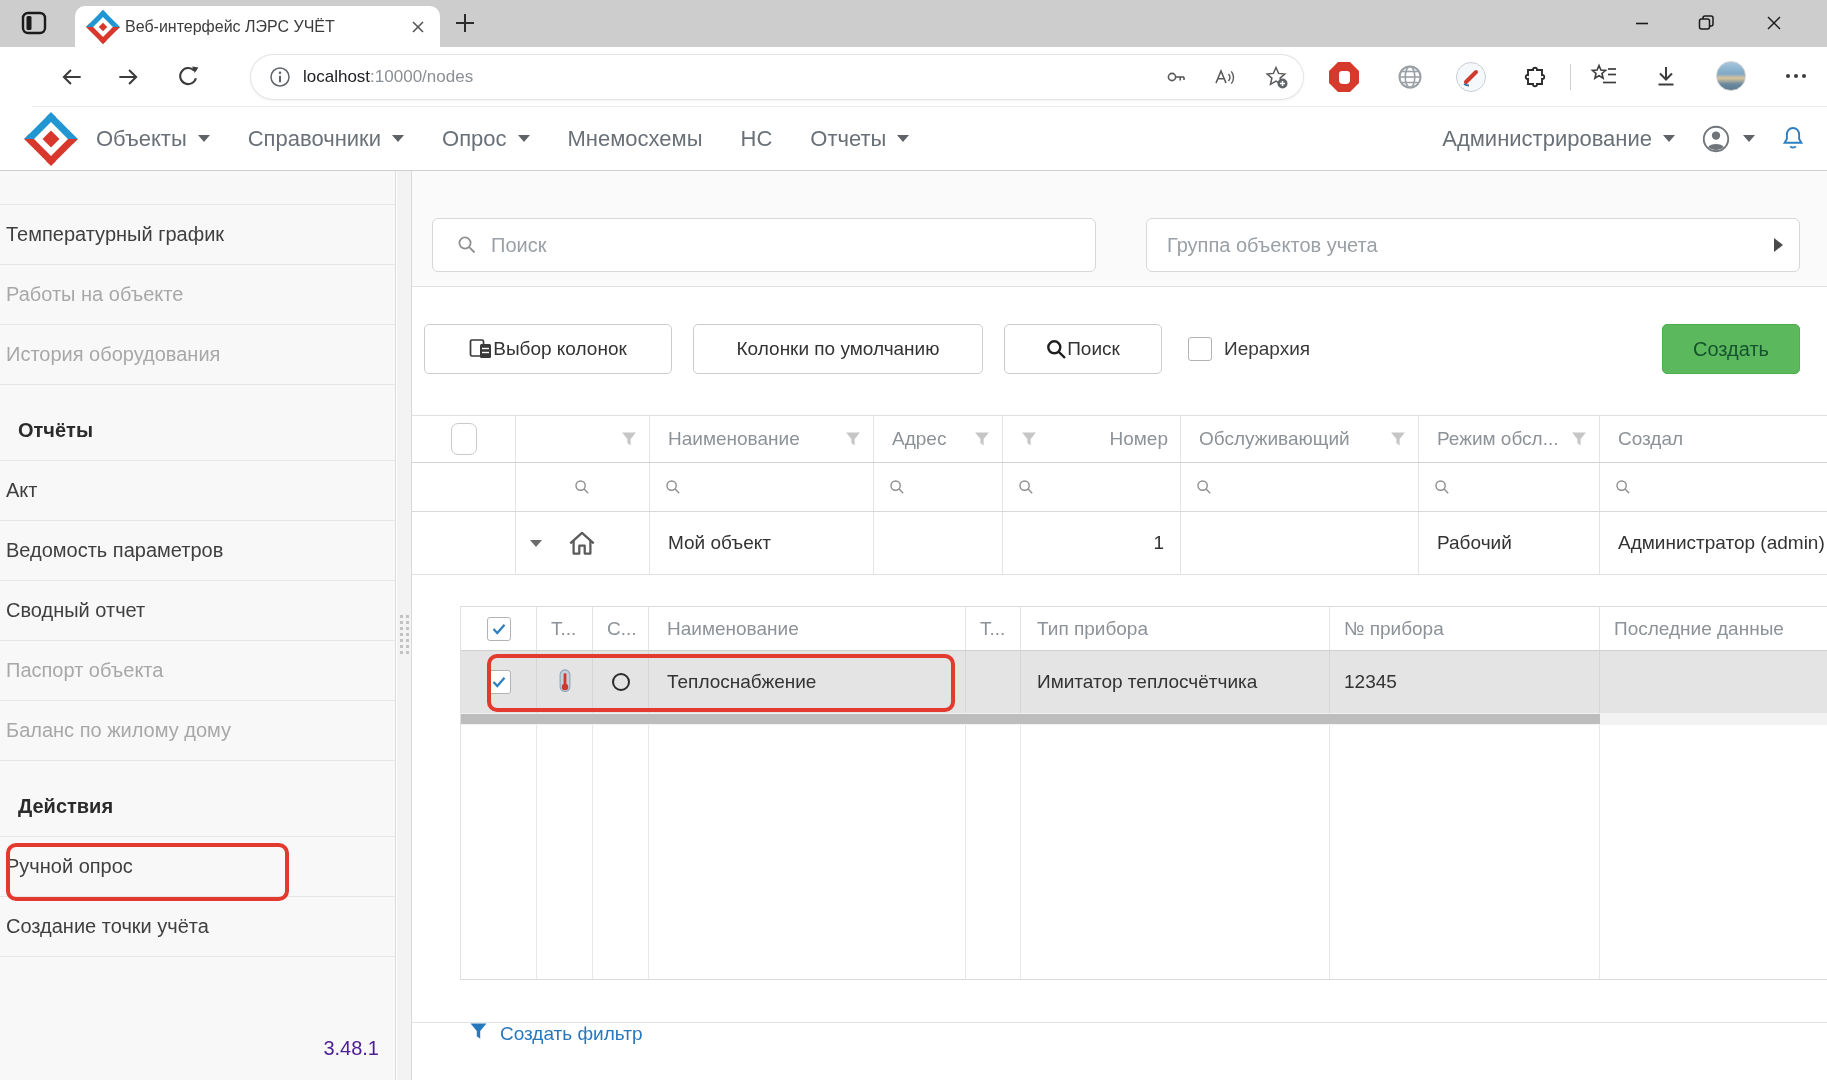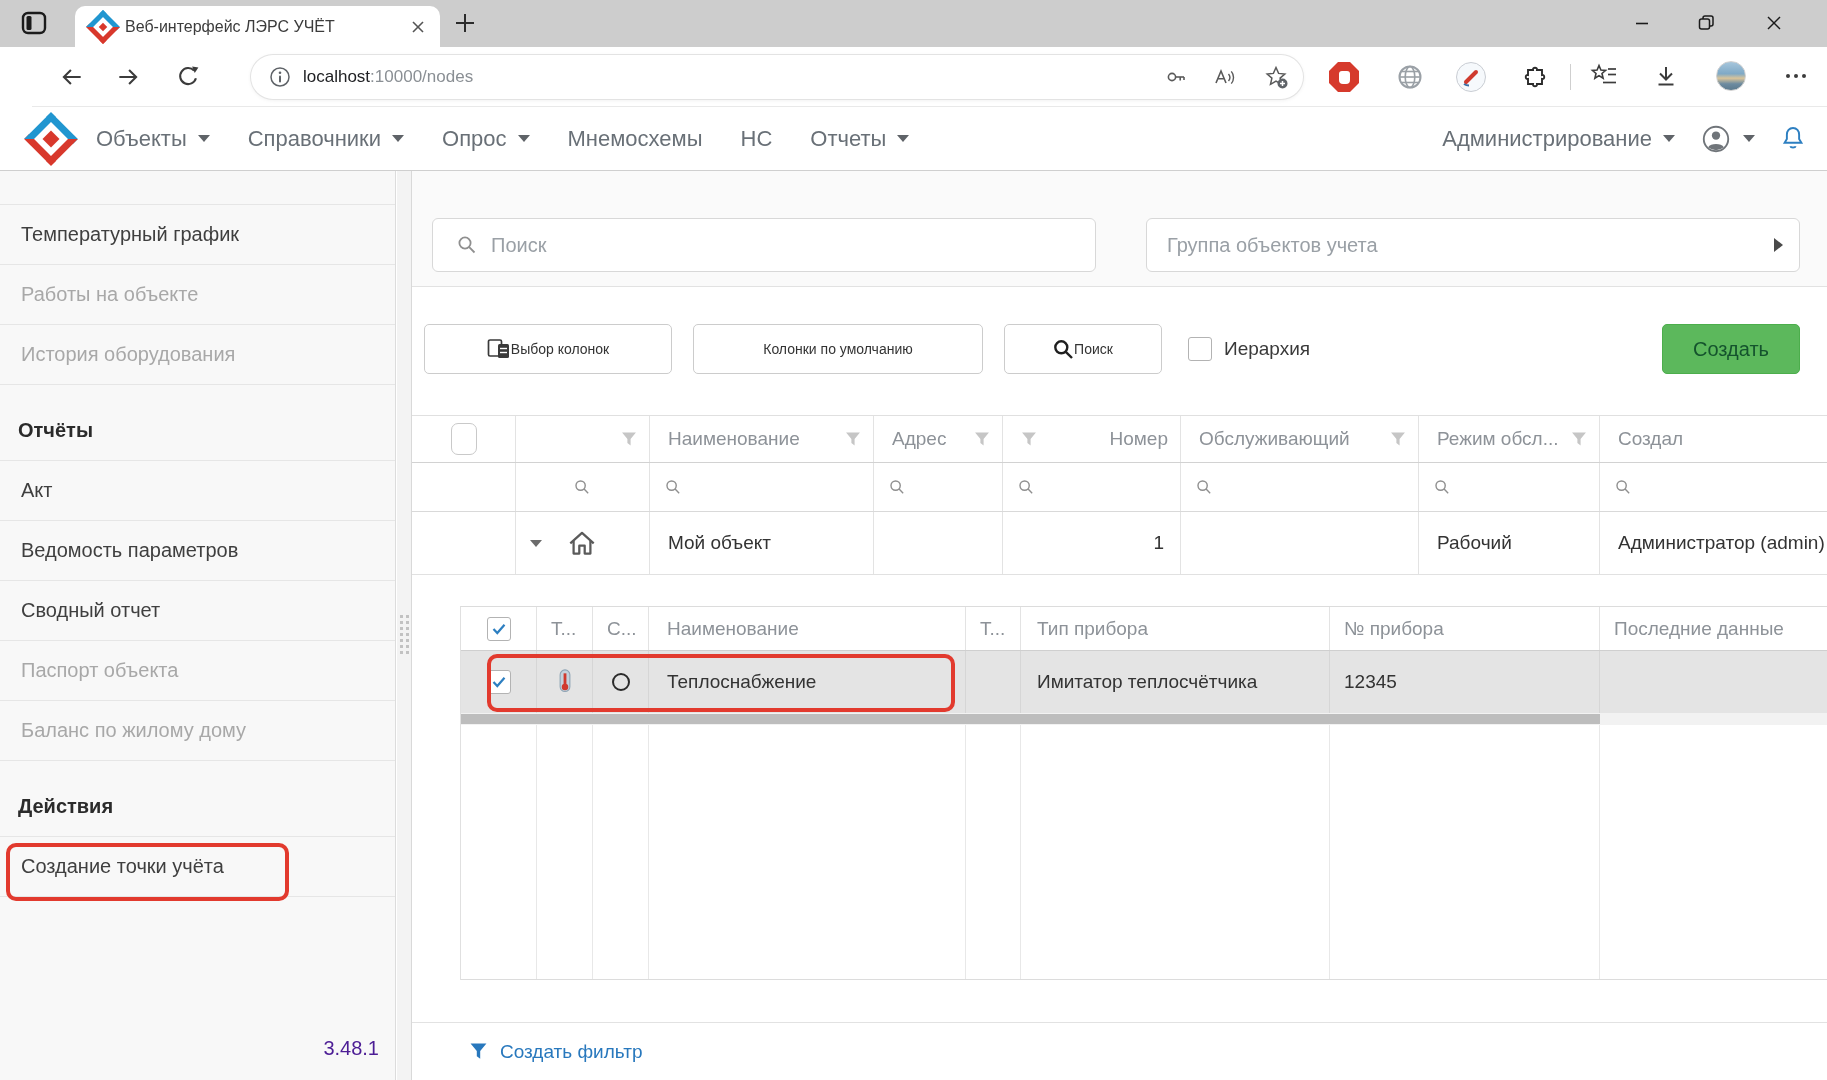--- a/index.html
+++ b/index.html
@@ -33,37 +33,37 @@
   .logo-lg::after { inset:6px; }
 
   
   #appnav { position:absolute; left:0; top:107px; width:1827px; height:64px; background:#fff; border-bottom:1px solid #cfcfcf; display:flex; align-items:center; }
   .menu-item { display:flex; align-items:center; gap:11px; font-size:22px; color:#697077; cursor:pointer; }
   .caret { width:0; height:0; border-left:6px solid transparent; border-right:6px solid transparent; border-top:7px solid #5f6368; }
 
   
   #sidebar { position:absolute; left:0; top:171px; width:396px; height:909px; background:#f8f8f8; border-right:1px solid #dcdcdc; }
   .sb-spacer { height:34px; border-bottom:1px solid #e6e6e6; }
-  .sb-item { height:60px; display:flex; align-items:center; padding-left:21px; font-size:20px; color:#3f3f3f; border-bottom:1px solid #e6e6e6; cursor:pointer; }
+  .sb-item { height:60px; display:flex; align-items:center; padding-left:6px; font-size:20px; color:#3f3f3f; border-bottom:1px solid #e6e6e6; cursor:pointer; }
   .sb-item.muted { color:#a8a8a8; }
   .sb-header { height:76px; display:flex; align-items:center; padding:16px 0 0 18px; font-size:20px; font-weight:bold; color:#2b2b2b; border-bottom:1px solid #e6e6e6; }
   #sb-version { position:absolute; right:16px; top:866px; font-size:20px; color:#4c1d95; }
   #splitter { position:absolute; left:397px; top:171px; width:15px; height:909px; background:#f3f3f3; border-right:1px solid #d9d9d9; }
   .grip { position:absolute; left:3px; top:444px; display:grid; grid-template-columns:3px 3px; gap:3px 3px; }
   .grip i { width:3px; height:3px; background:#c2c2c2; }
 
   
   #main { position:absolute; left:412px; top:171px; width:1415px; height:909px; background:#fff; overflow:hidden; }
   #filterstrip { position:absolute; left:0; top:0; width:100%; height:116px; background:#fafafa; border-bottom:1px solid #e2e2e2; }
   .pill { position:absolute; top:47px; height:54px; background:#fff; border:1px solid #d8d8d8; border-radius:6px; display:flex; align-items:center; padding:0 16px 0 24px; }
   .pill input { border:none; outline:none; background:transparent; font-size:20px; color:#3c3c3c; flex:1; font-family:"Liberation Sans",sans-serif; }
   .pill input::placeholder { color:#9aa0a6; opacity:1; }
   .tri-right { width:0; height:0; border-top:7px solid transparent; border-bottom:7px solid transparent; border-left:9px solid #4a4a4a; }
 
-  .btn { position:absolute; top:153px; height:50px; border:1px solid #cccccc; border-radius:5px; background:#fff; display:flex; align-items:center; justify-content:center; gap:0; font-size:14px; color:#333; cursor:pointer; }
+  .btn { position:absolute; top:153px; height:50px; border:1px solid #cccccc; border-radius:5px; background:#fff; display:flex; align-items:center; justify-content:center; gap:0; font-size:19px; color:#333; cursor:pointer; }
   .btn-green { position:absolute; top:153px; height:50px; border:1px solid #4cae4c; border-radius:5px; background:#5cb85c; color:#14532d; font-size:20px; display:flex; align-items:center; justify-content:center; cursor:pointer; }
   .checkbox { width:24px; height:24px; background:#fff; border:1.5px solid #b3b3b3; border-radius:3px; display:flex; align-items:center; justify-content:center; }
 
   
   .ntr { display:grid; grid-template-columns:104px 134px 224px 129px 178px 238px 181px 260px; }
   .ptr { display:grid; grid-template-columns:76px 56px 56px 317px 55px 309px 270px 280px; }
   .cell { border-right:1px solid #e3e3e3; display:flex; align-items:center; overflow:hidden; }
   .cell:last-child { border-right:none; }
   .hc { padding:0 12px 0 18px; color:#8d9298; font-size:19px; justify-content:space-between; gap:8px; white-space:nowrap; }
   .hc .lbl { overflow:hidden; text-overflow:ellipsis; }
@@ -76,21 +76,21 @@
   #points-header { height:44px; border-bottom:1px solid #cfcfcf; }
   #points-header .cell { color:#8d9298; font-size:19px; padding-left:14px; white-space:nowrap; }
   #points-row { height:62px; background:#e4e4e4; cursor:pointer; }
   #points-row .cell { border-right:1px solid #d6d6d6; font-size:19px; color:#333; padding-left:14px; white-space:nowrap; }
   #points-row .cell:last-child { border-right:none; }
   #hscroll { height:12px; background:#f2f2f2; position:relative; }
   #hscroll-thumb { position:absolute; left:0; top:1px; width:1139px; height:10px; background:#bdbdbd; }
   #points-empty { height:255px; border-bottom:1px solid #dcdcdc; }
   #points-empty .cell { height:100%; border-right:1px solid #e8e8e8; }
 
-  #mainfooter { position:absolute; left:0; top:851px; width:100%; height:58px; border-top:1px solid #e2e2e2; display:flex; align-items:center; padding-left:58px; gap:13px; }
+  #mainfooter { position:absolute; left:0; top:851px; width:100%; height:58px; border-top:1px solid #e2e2e2; display:flex; align-items:flex-start; padding-left:58px; gap:13px; }
   #create-filter-link { font-size:19px; color:#2878bd; cursor:pointer; }
 
   
   .exp-caret { width:0; height:0; border-left:6px solid transparent; border-right:6px solid transparent; border-top:7px solid #6b6b6b; }
   .status-circle { width:18px; height:18px; border:2px solid #2b2b2b; border-radius:50%; background:transparent; }
   .redbox { position:absolute; border:4px solid #e23a2e; border-radius:10px; z-index:60; pointer-events:none; }
 
   svg { display:block; }
 </style>
 </head>
@@ -323,20 +323,23 @@
         <span>Сводный отчет</span>
       </div>
     <div class="sb-item muted">
         <span>Паспорт объекта</span>
       </div>
     <div class="sb-item muted">
         <span>Баланс по жилому дому</span>
       </div>
     <div class="sb-header">
         <span>Действия</span>
+      </div>
+    <div class="sb-item">
+        <span>Ручной опрос</span>
       </div>
     <div class="sb-item">
         <span>Создание точки учёта</span>
       </div>
     <div id="sb-version">3.48.1</div>
   </div>
   <div id="splitter">
     <div class="grip">
         <i></i>
         <i></i>

